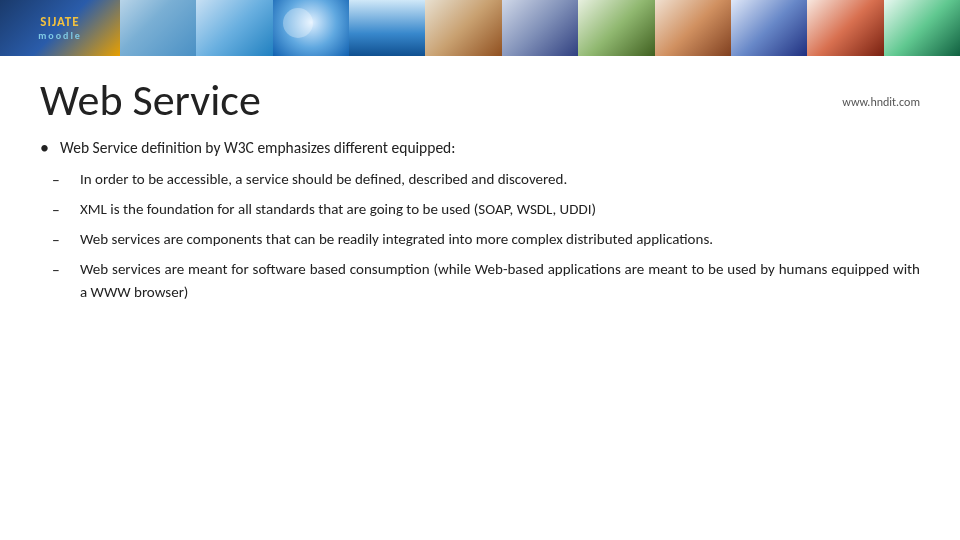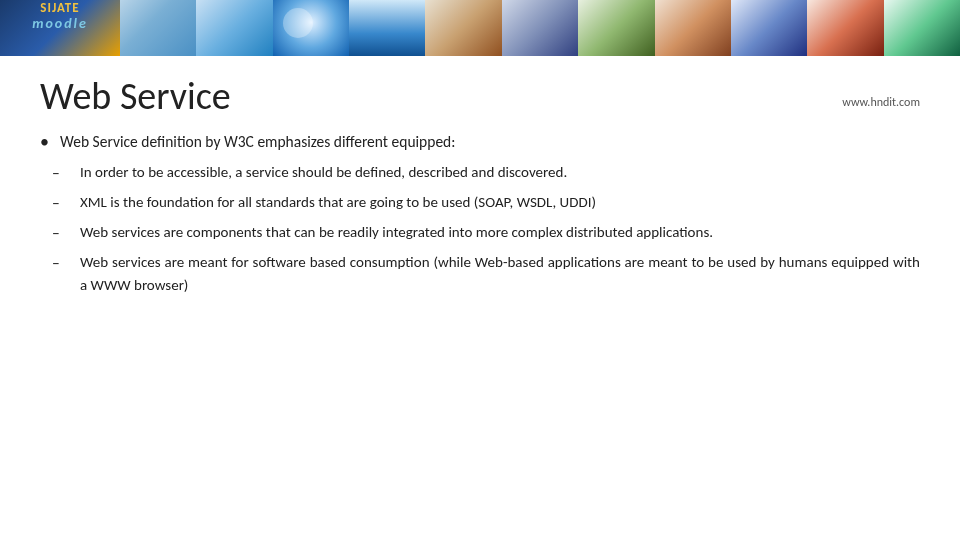--- a/index.html
+++ b/index.html
@@ -24,21 +24,21 @@
       overflow: hidden;
       display: flex;
       align-items: stretch;
     }
 
     .header-logo {
       width: 120px;
       height: 56px;
       background: linear-gradient(135deg, #1a3a6b 0%, #2a5caa 50%, #e8a000 100%);
       display: flex;
-      align-items: flex-start;
+      align-items: center;
       justify-content: center;
       flex-shrink: 0;
       position: relative;
     }
 
     .logo-text {
       color: white;
       font-size: 11px;
       font-weight: bold;
       text-align: center;
@@ -47,23 +47,22 @@
 
     .logo-top {
       color: #f0c040;
       font-size: 13px;
       font-weight: 900;
       letter-spacing: 1px;
     }
 
     .logo-bottom {
       color: #7ec8e3;
-      font-size: 14px;
+      font-size: 10px;
       letter-spacing: 2px;
-      font-style: italic;
     }
 
     .header-images {
       flex: 1;
       display: flex;
       overflow: hidden;
     }
 
     .header-img-segment {
       flex: 1;
@@ -103,21 +102,21 @@
     }
 
     .page-title-row {
       display: flex;
       align-items: flex-start;
       justify-content: space-between;
       margin-bottom: 12px;
     }
 
     .page-title {
-      font-size: 38px;
+      font-size: 44px;
       font-weight: 400;
       color: #222222;
       line-height: 1.1;
     }
 
     .website-url {
       font-size: 12px;
       color: #555555;
       margin-top: 19px;
       white-space: nowrap;

